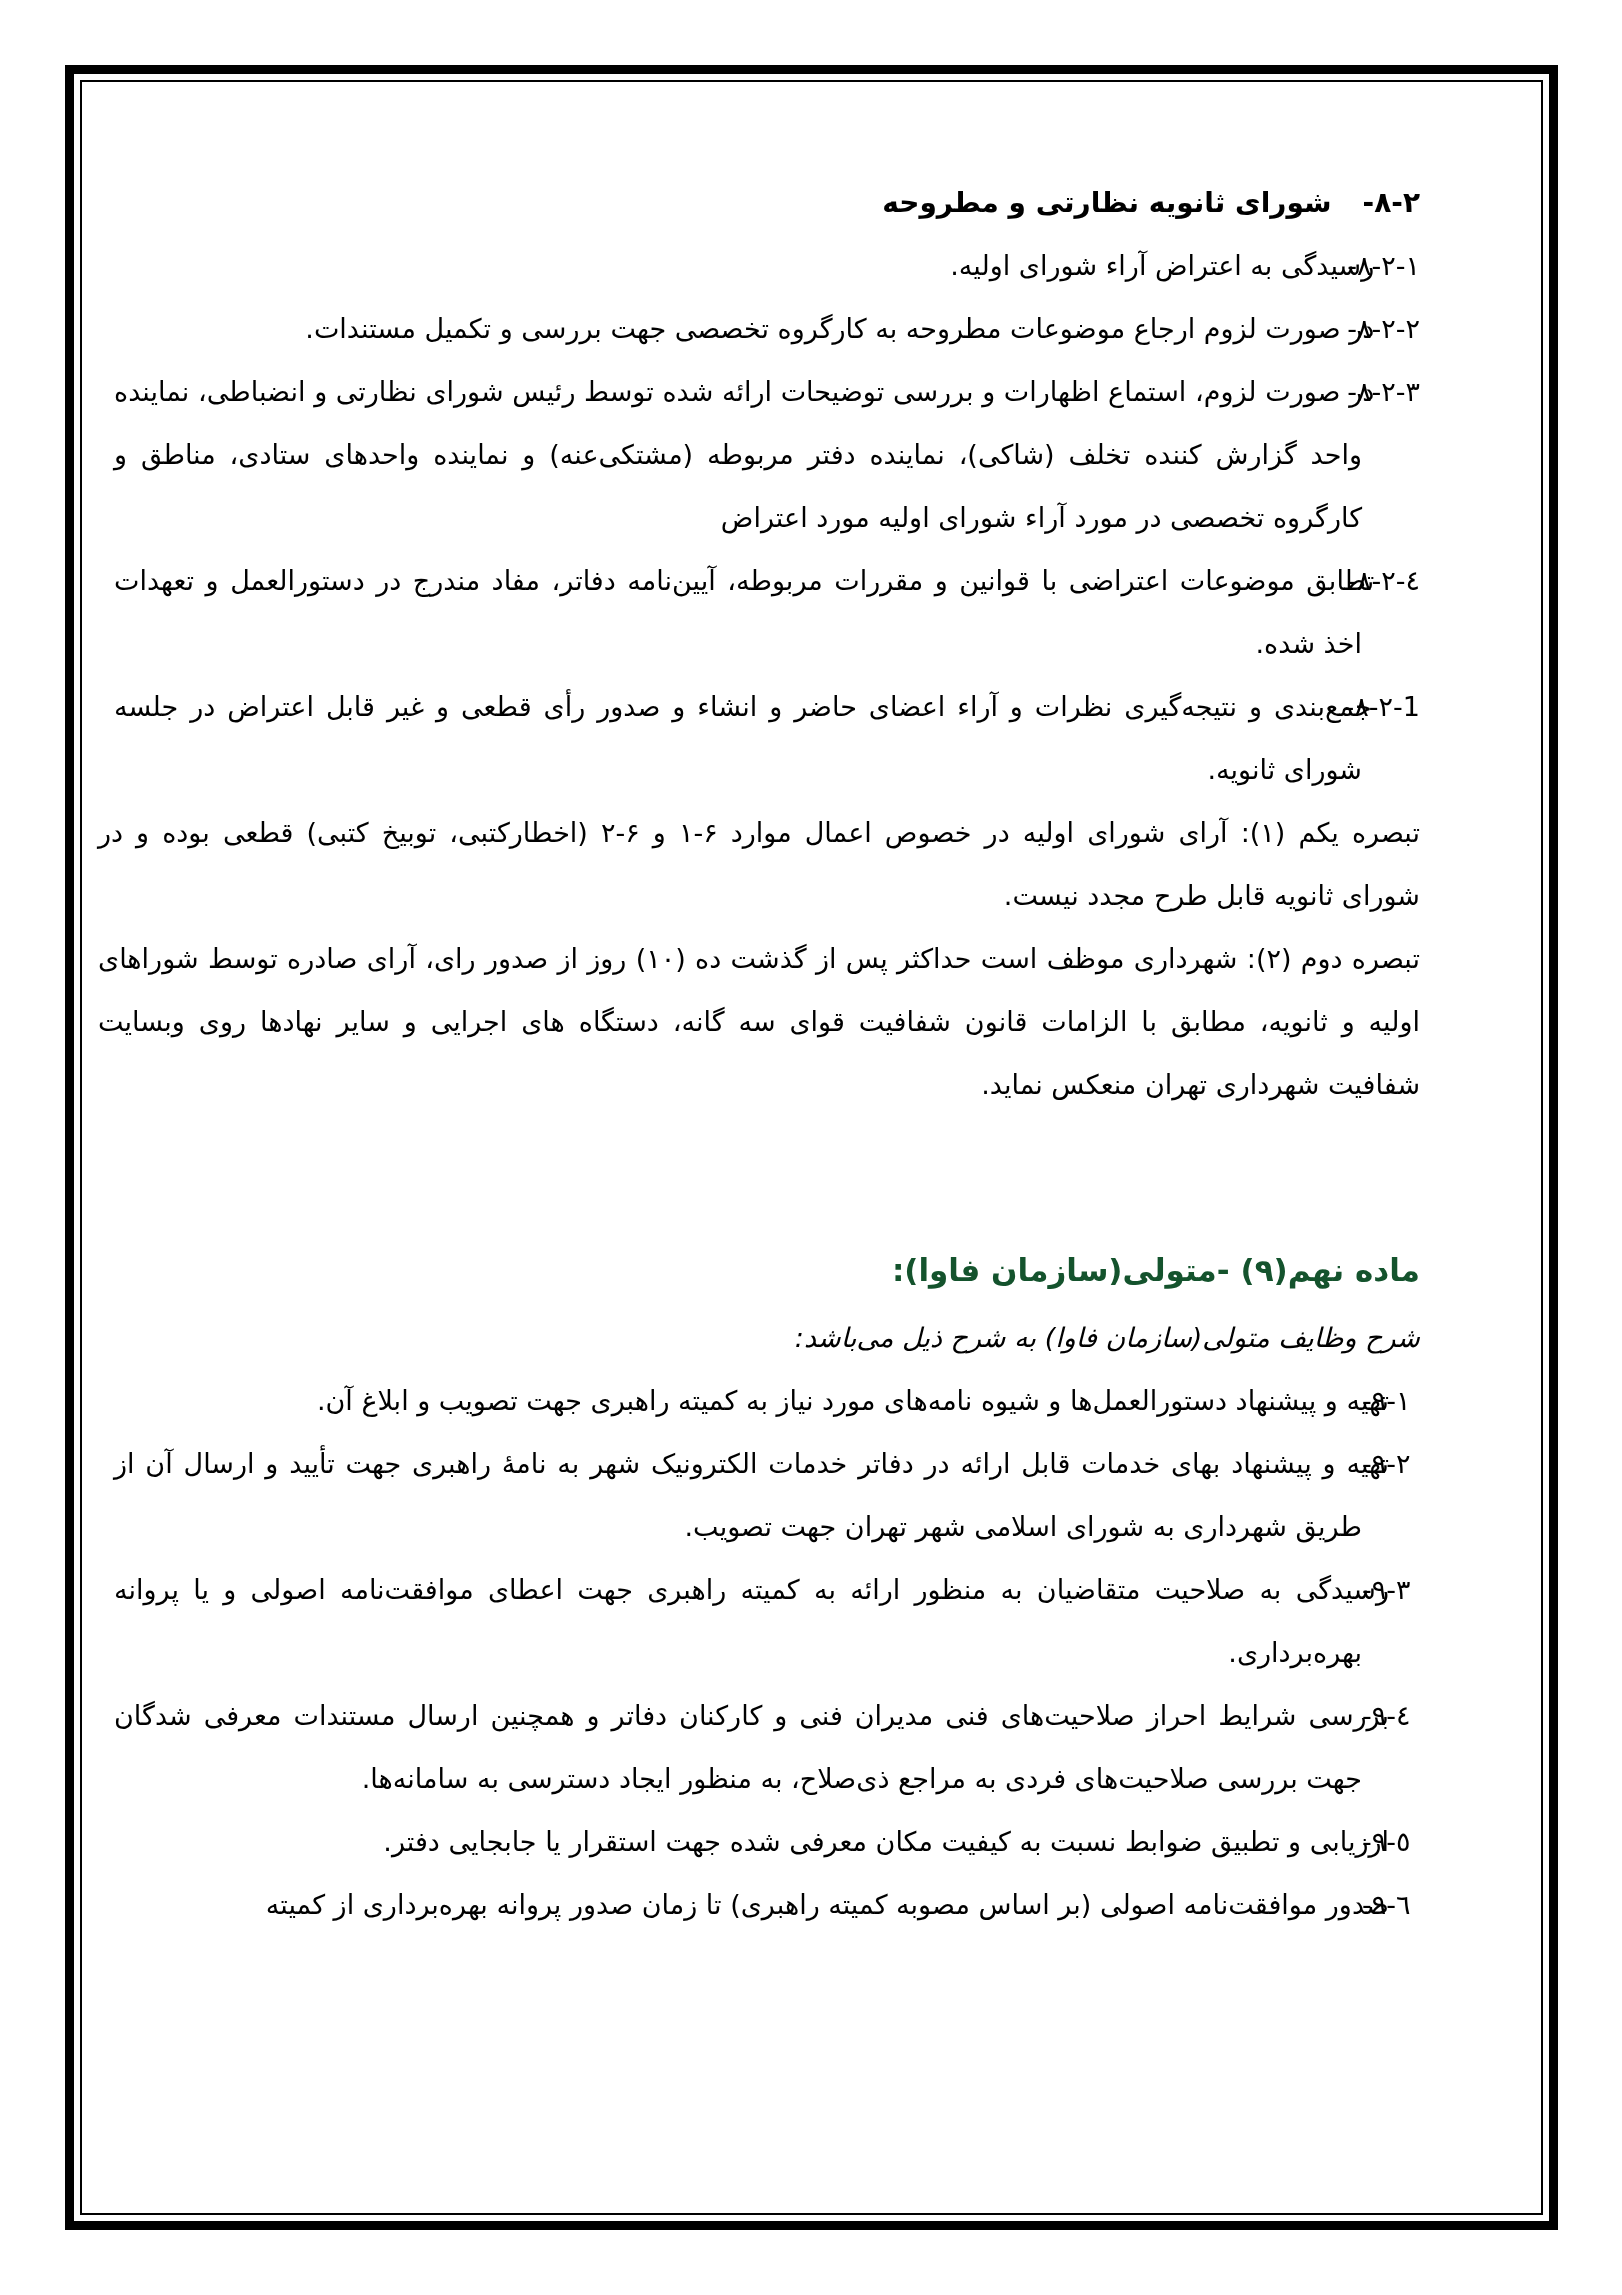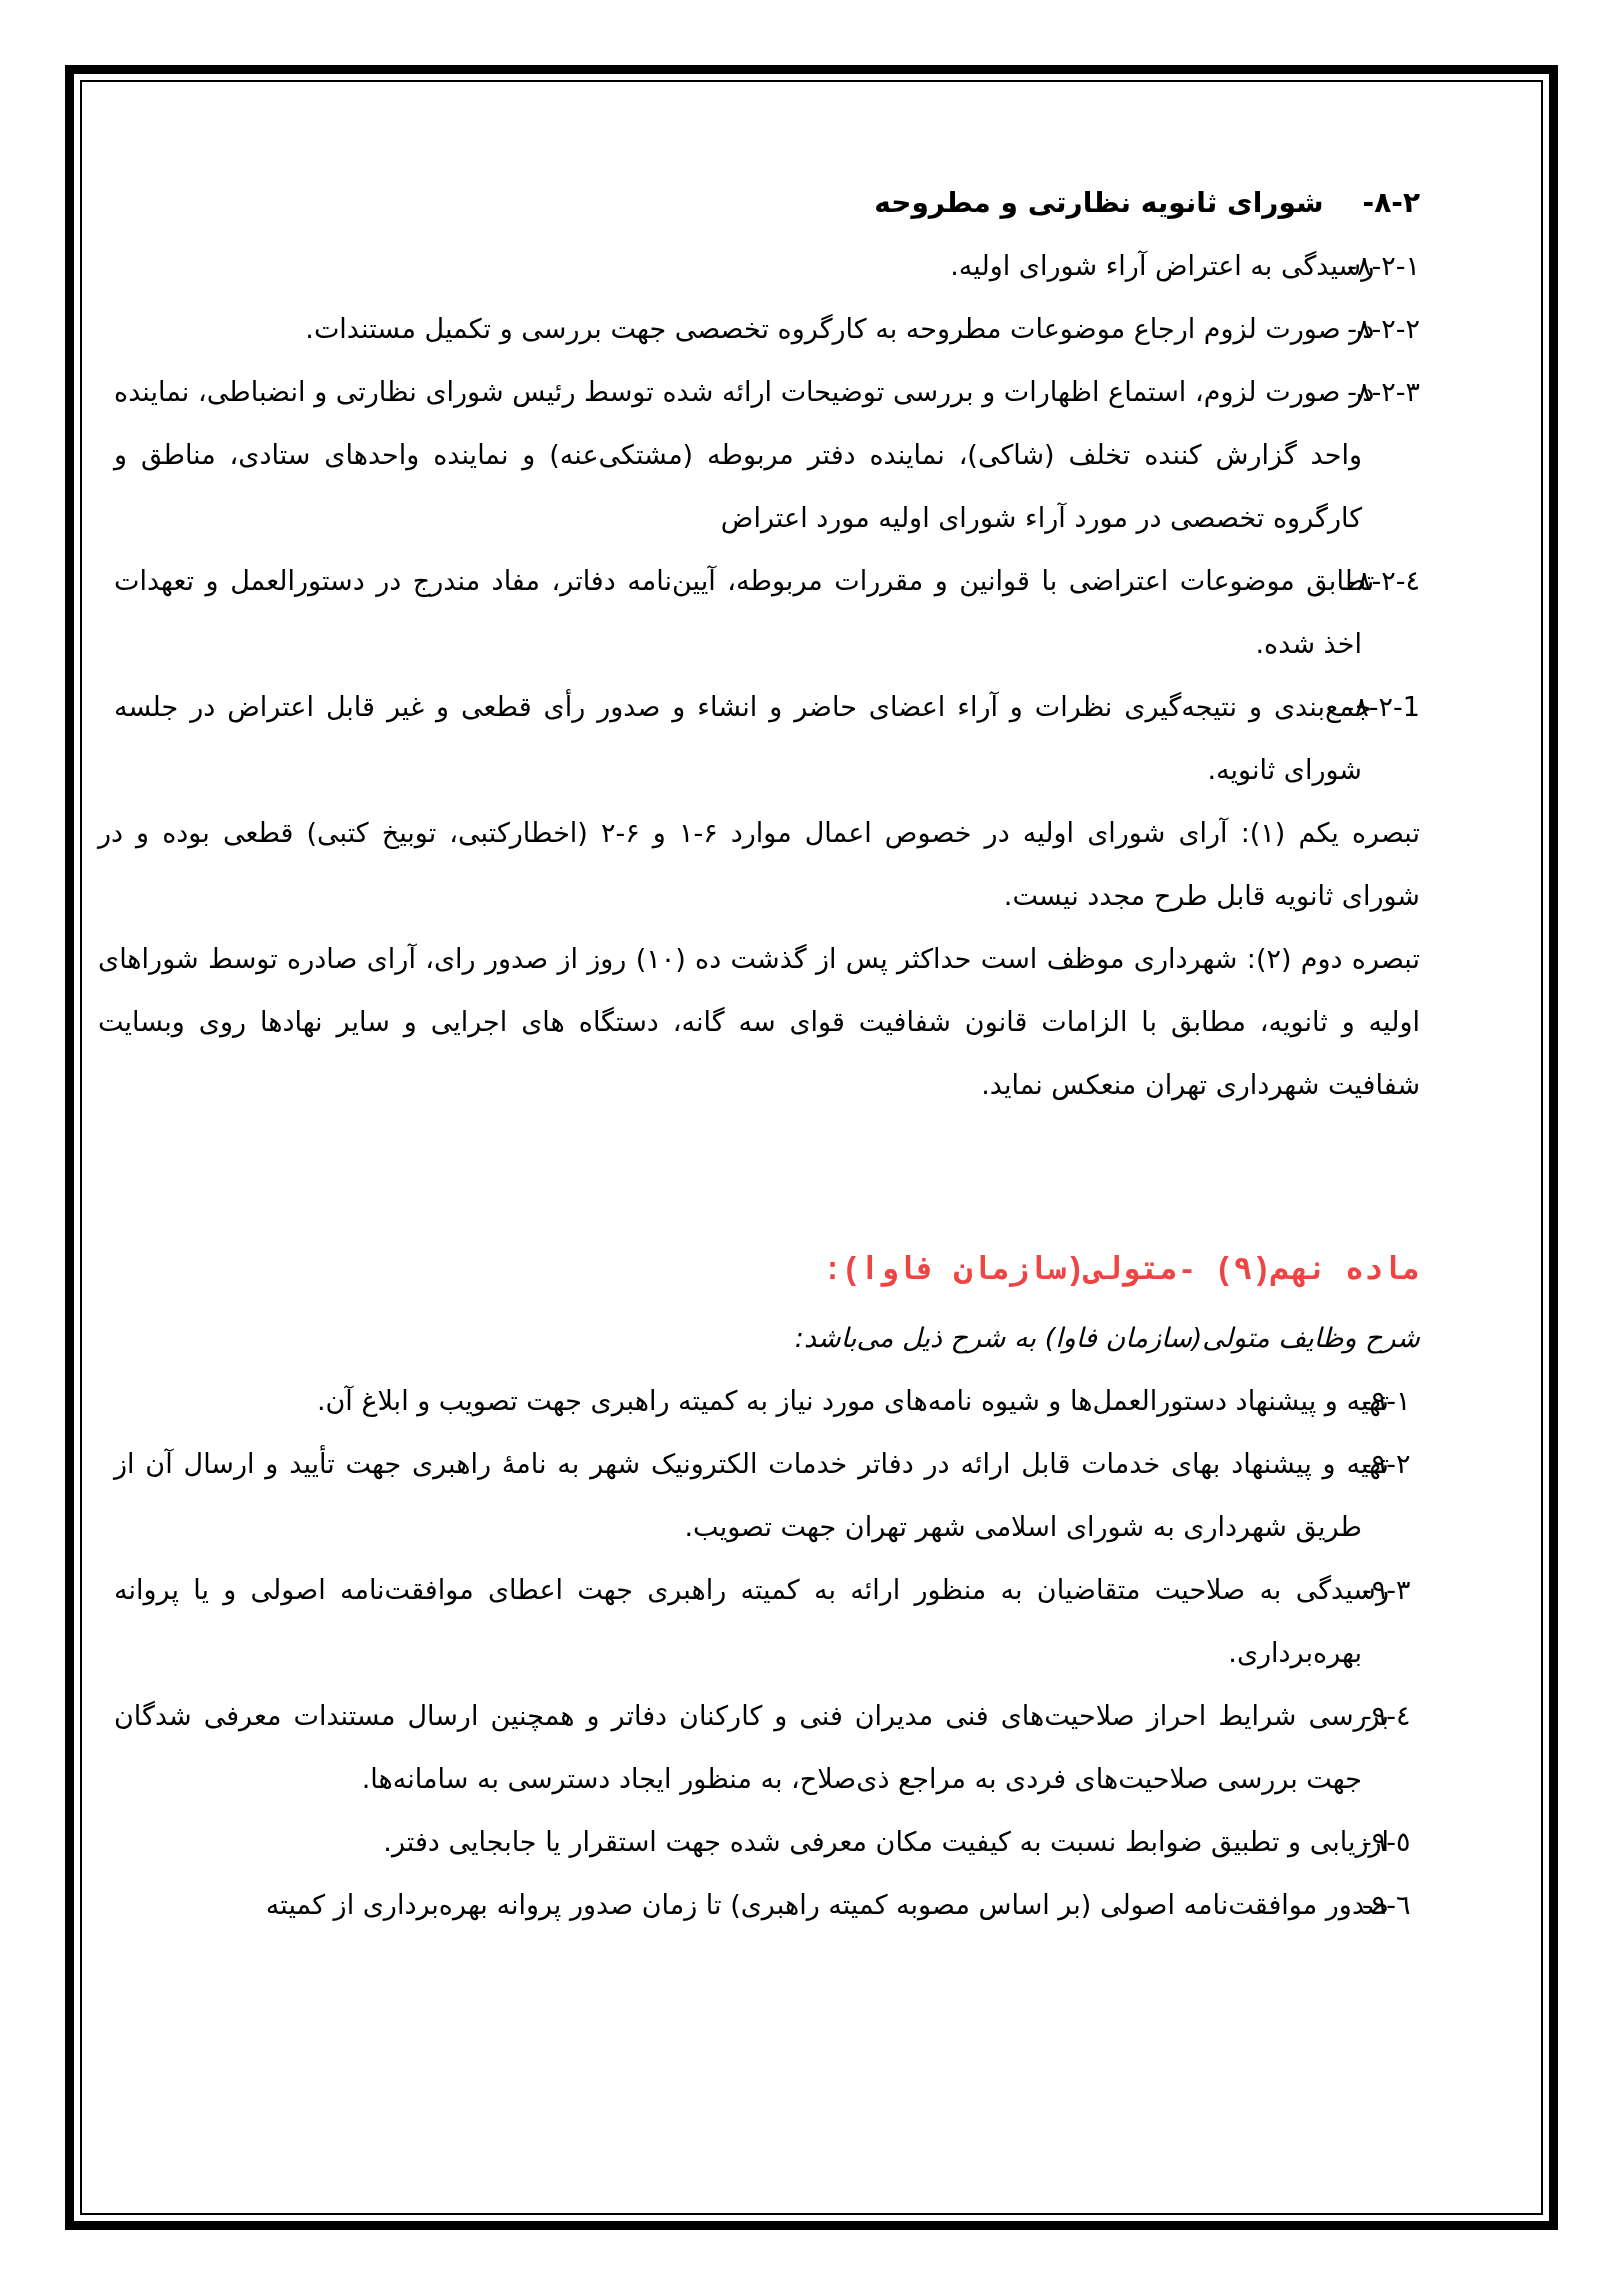--- a/index.html
+++ b/index.html
@@ -32,21 +32,21 @@
     font-size:28px;
     text-align:right;
     white-space:nowrap;
   }
   .marker{
     direction:ltr;
     unicode-bidi:bidi-override;
     display:inline-block;
     margin-left:31px;
   }
-  .sec-head .marker{margin-left:39px;}
+  .sec-head .marker{margin-left:31px;}
   .item{
     padding-right:58px;
     text-indent:-58px;
     margin-left:16px;
   }
   .note{margin:0;}
   .note-lead{font-weight:normal;margin-top:36px;}
   .article-heading{
     font-weight:bold;
     font-size:31px;
@@ -84,21 +84,21 @@
     <span class="marker">-۸-۲-1</span><span>جمع‌بندی و نتیجه‌گیری نظرات و آراء اعضای حاضر و انشاء و صدور رأی قطعی و غیر قابل اعتراض در جلسه شورای ثانویه.</span>
   </div>
 
   <p class="note">
     <span class="note-lead">تبصره یکم (۱):</span><span> آرای شورای اولیه در خصوص اعمال موارد ۶-۱ و ۶-۲ (اخطارکتبی، توبیخ کتبی) قطعی بوده و در شورای ثانویه قابل طرح مجدد نیست.</span>
   </p>
   <p class="note">
     <span class="note-lead">تبصره دوم (۲):</span><span> شهرداری موظف است حداکثر پس از گذشت ده (۱۰) روز از صدور رای، آرای صادره توسط شوراهای اولیه و ثانویه، مطابق با الزامات قانون شفافیت قوای سه گانه، دستگاه های اجرایی و سایر نهادها روی وبسایت شفافیت شهرداری تهران منعکس نماید.</span>
   </p>
 
-  <div class="article-heading" style="color: #ef4444; font-family: Liberation Mono, monospace;">ماده نهم(۹) -متولی(سازمان فاوا):</div>
+  <div class="article-heading" style="color: #14532d;">ماده نهم(۹) -متولی(سازمان فاوا):</div>
 
   <div class="intro">شرح وظایف متولی(سازمان فاوا) به شرح ذیل می‌باشد:</div>
 
   <div class="item">
     <span class="marker">-۹-۱</span><span>تهیه و پیشنهاد دستورالعمل‌ها و شیوه نامه‌های مورد نیاز به کمیته راهبری جهت تصویب و ابلاغ آن.</span>
   </div>
   <div class="item">
     <span class="marker">-۹-۲</span><span>تهیه و پیشنهاد بهای خدمات قابل ارائه در دفاتر خدمات الکترونیک شهر به نامهٔ راهبری جهت تأیید و ارسال آن از طریق شهرداری به شورای اسلامی شهر تهران جهت تصویب.</span>
   </div>
   <div class="item">

